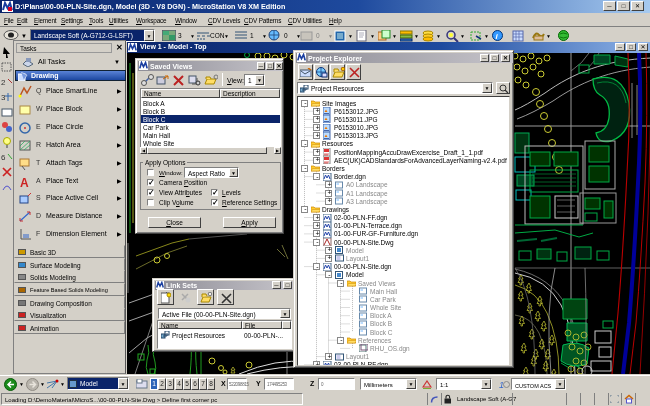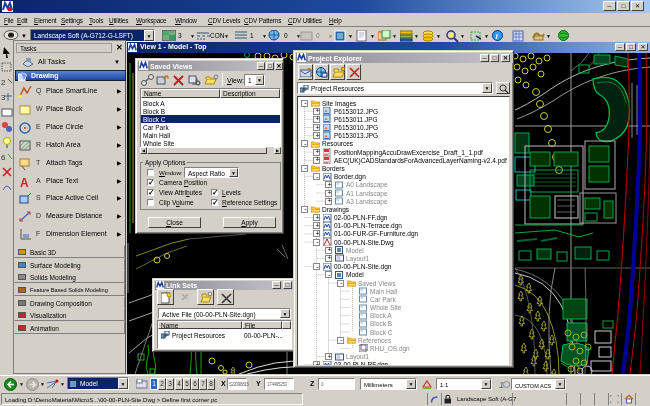--- a/index.html
+++ b/index.html
@@ -17,20 +17,21 @@
 .ck{position:absolute;font-size:8px;line-height:7px;left:0px;top:-1px;color:#000;font-weight:bold;}
 .vline{position:absolute;width:1px;background:#808080;}
 </style></head><body>
 
 <div class="abs" style="left:0;top:0;width:650px;height:13px;background:linear-gradient(90deg,#0a246a 0%,#1e4a9e 55%,#a6caf0 100%);">
  <svg class="abs" style="left:2px;top:1px" width="11" height="11" viewBox="0 0 11 11">
       <rect x="0" y="0" width="11" height="11" fill="#fff"></rect>
       <path d="M1 9 L3 2 L5.5 7 L8 2 L10 9" stroke="#1b3fa0" stroke-width="2" fill="none"></path>
       <rect x="6" y="6" width="4" height="4" fill="#d02"></rect>
     </svg>
+ <span class="abs" style="left:15px;top:2px;color:#fff;font-size:7.2px;font-weight:bold;white-space:nowrap;">D:\Plans\00-00-PLN-Site.dgn, Model (3D - V8 DGN) - MicroStation V8 XM Edition</span>
  <div class="abs wbtn" style="left:603px;top:1px;width:13px;height:10px;line-height:8px;">─</div>
  <div class="abs wbtn" style="left:617px;top:1px;width:13px;height:10px;line-height:8px;">□</div>
  <div class="abs wbtn" style="left:631px;top:1px;width:13px;height:10px;line-height:8px;">✕</div>
 </div>
 
 <div class="abs" style="left:0;top:13px;width:650px;height:14px;background:#d4d0c8;border-bottom:1px solid #808080;">
 <span class="abs" style="left:4px;top:4px;font-size:6.4px;letter-spacing:-0.15px;white-space:nowrap;"><u>F</u>ile</span>
 <span class="abs" style="left:17px;top:4px;font-size:6.4px;letter-spacing:-0.15px;white-space:nowrap;"><u>E</u>dit</span>
 <span class="abs" style="left:34px;top:4px;font-size:6.4px;letter-spacing:-0.15px;white-space:nowrap;"><u>E</u>lement</span>
 <span class="abs" style="left:61px;top:4px;font-size:6.4px;letter-spacing:-0.15px;white-space:nowrap;"><u>S</u>ettings</span>

